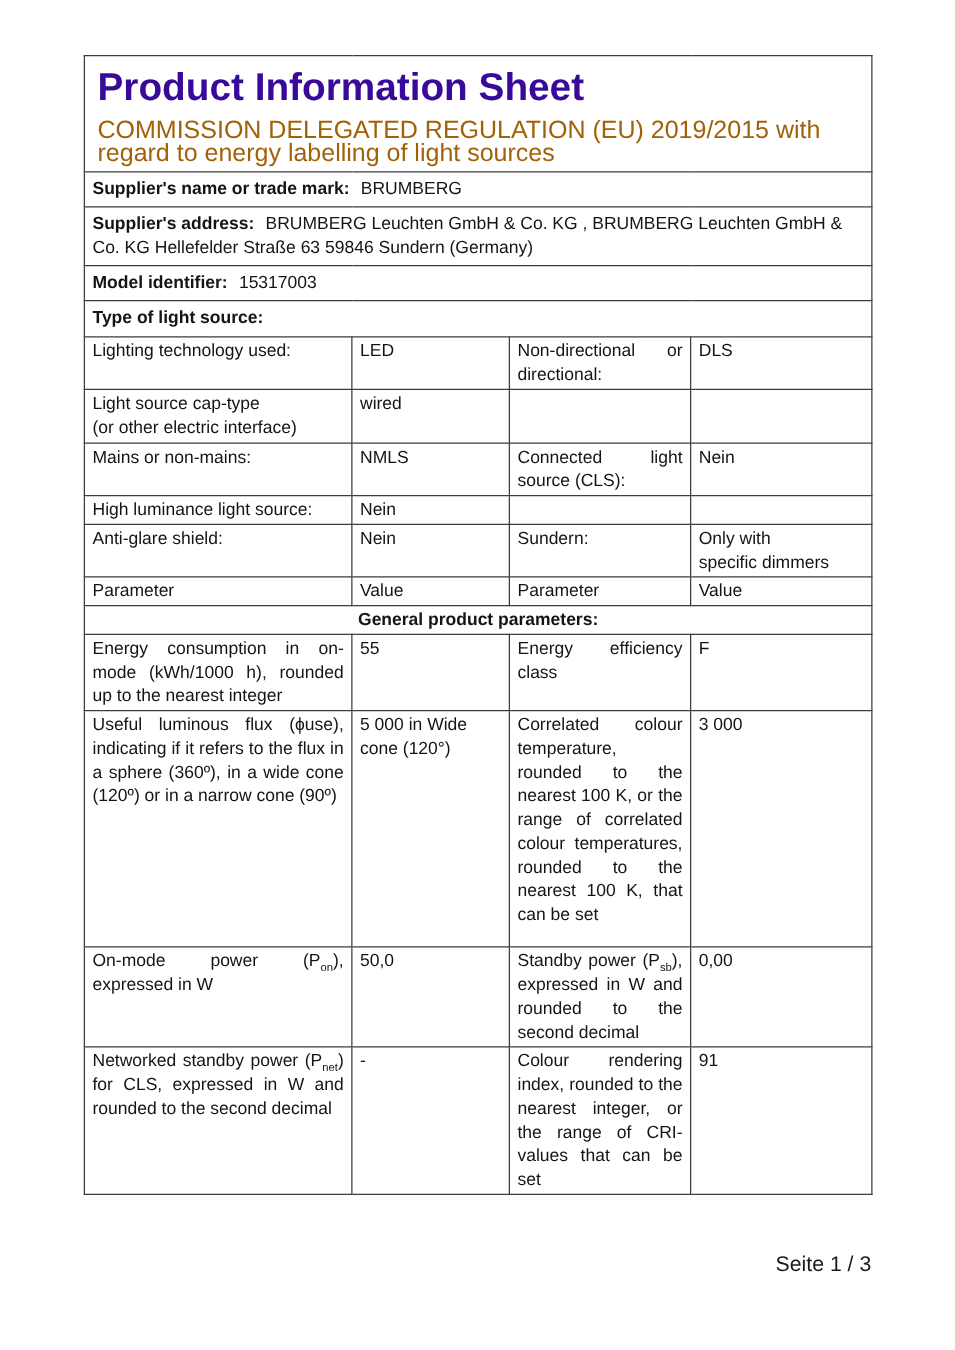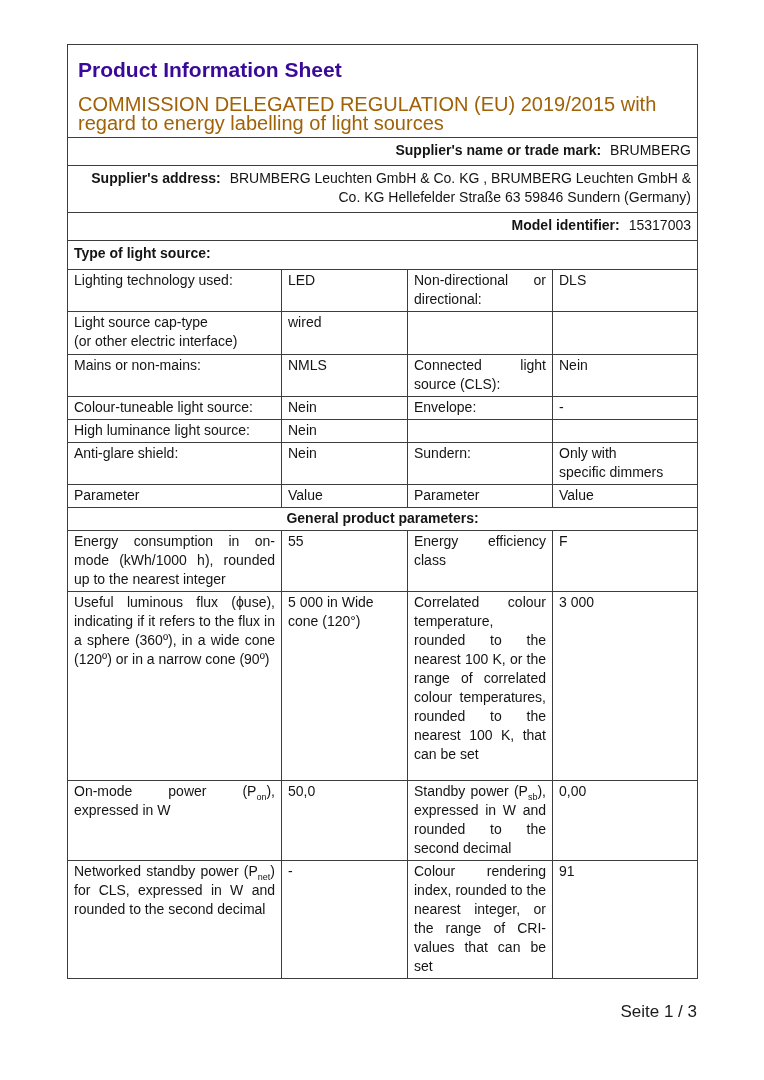--- a/index.html
+++ b/index.html
@@ -17,27 +17,27 @@
   .sheet td {
     border: 1px solid #3d3d3d;
     vertical-align: top;
     font-size: 14px;
     line-height: 19px;
     padding: 1px 6px 2px 6px;
     overflow: hidden;
   }
   .title-cell { padding: 7px 10px 4px 10px !important; }
   .doc-title {
-    font-size: 21px; font-weight: bold; line-height: 36px;
+    font-size: 31px; font-weight: bold; line-height: 36px;
     letter-spacing: 0px; margin-bottom: 7px;
   }
   .doc-sub { font-size: 20px; line-height: 19px; color: #a16207; }
   .kv b { font-weight: bold; }
   .kv .v { margin-left: 9px; }
-  .kv { padding-top: 3px !important; text-align: right; }
+  .kv { padding-top: 3px !important; }
   .section-head { font-weight: bold; padding-top: 3px !important; }
   .lbl { text-align: justify; }
   .val { text-align: left; white-space: pre-line; }
   .center-head { text-align: center; font-weight: bold; }
   .gap2 { margin-top: 0; }
   sub { font-size: 9px; line-height: 0; }
   .footer {
     position: absolute; top: 1002px; right: 67px;
     font-size: 17px; color: #1a1a1a;
   }
@@ -97,26 +97,20 @@
     <td class="val">wired</td>
     <td class="lbl"></td>
     <td class="val"></td>
   </tr>
   <tr style="height:42px">
     <td class="lbl">Mains or non-mains:</td>
     <td class="val">NMLS</td>
     <td class="lbl">Connected light source (CLS):</td>
     <td class="val">Nein</td>
   </tr>
-  <tr style="height:21px">
-    <td class="lbl">Colour-tuneable light source:</td>
-    <td class="val">Nein</td>
-    <td class="lbl">Envelope:</td>
-    <td class="val">-</td>
-  </tr>
   <tr style="height:22px">
     <td class="lbl">High luminance light source:</td>
     <td class="val">Nein</td>
     <td class="lbl"></td>
     <td class="val"></td>
   </tr>
   <tr style="height:42px">
     <td class="lbl">Anti-glare shield:</td>
     <td class="val">Nein</td>
     <td class="lbl">Sundern:</td>

